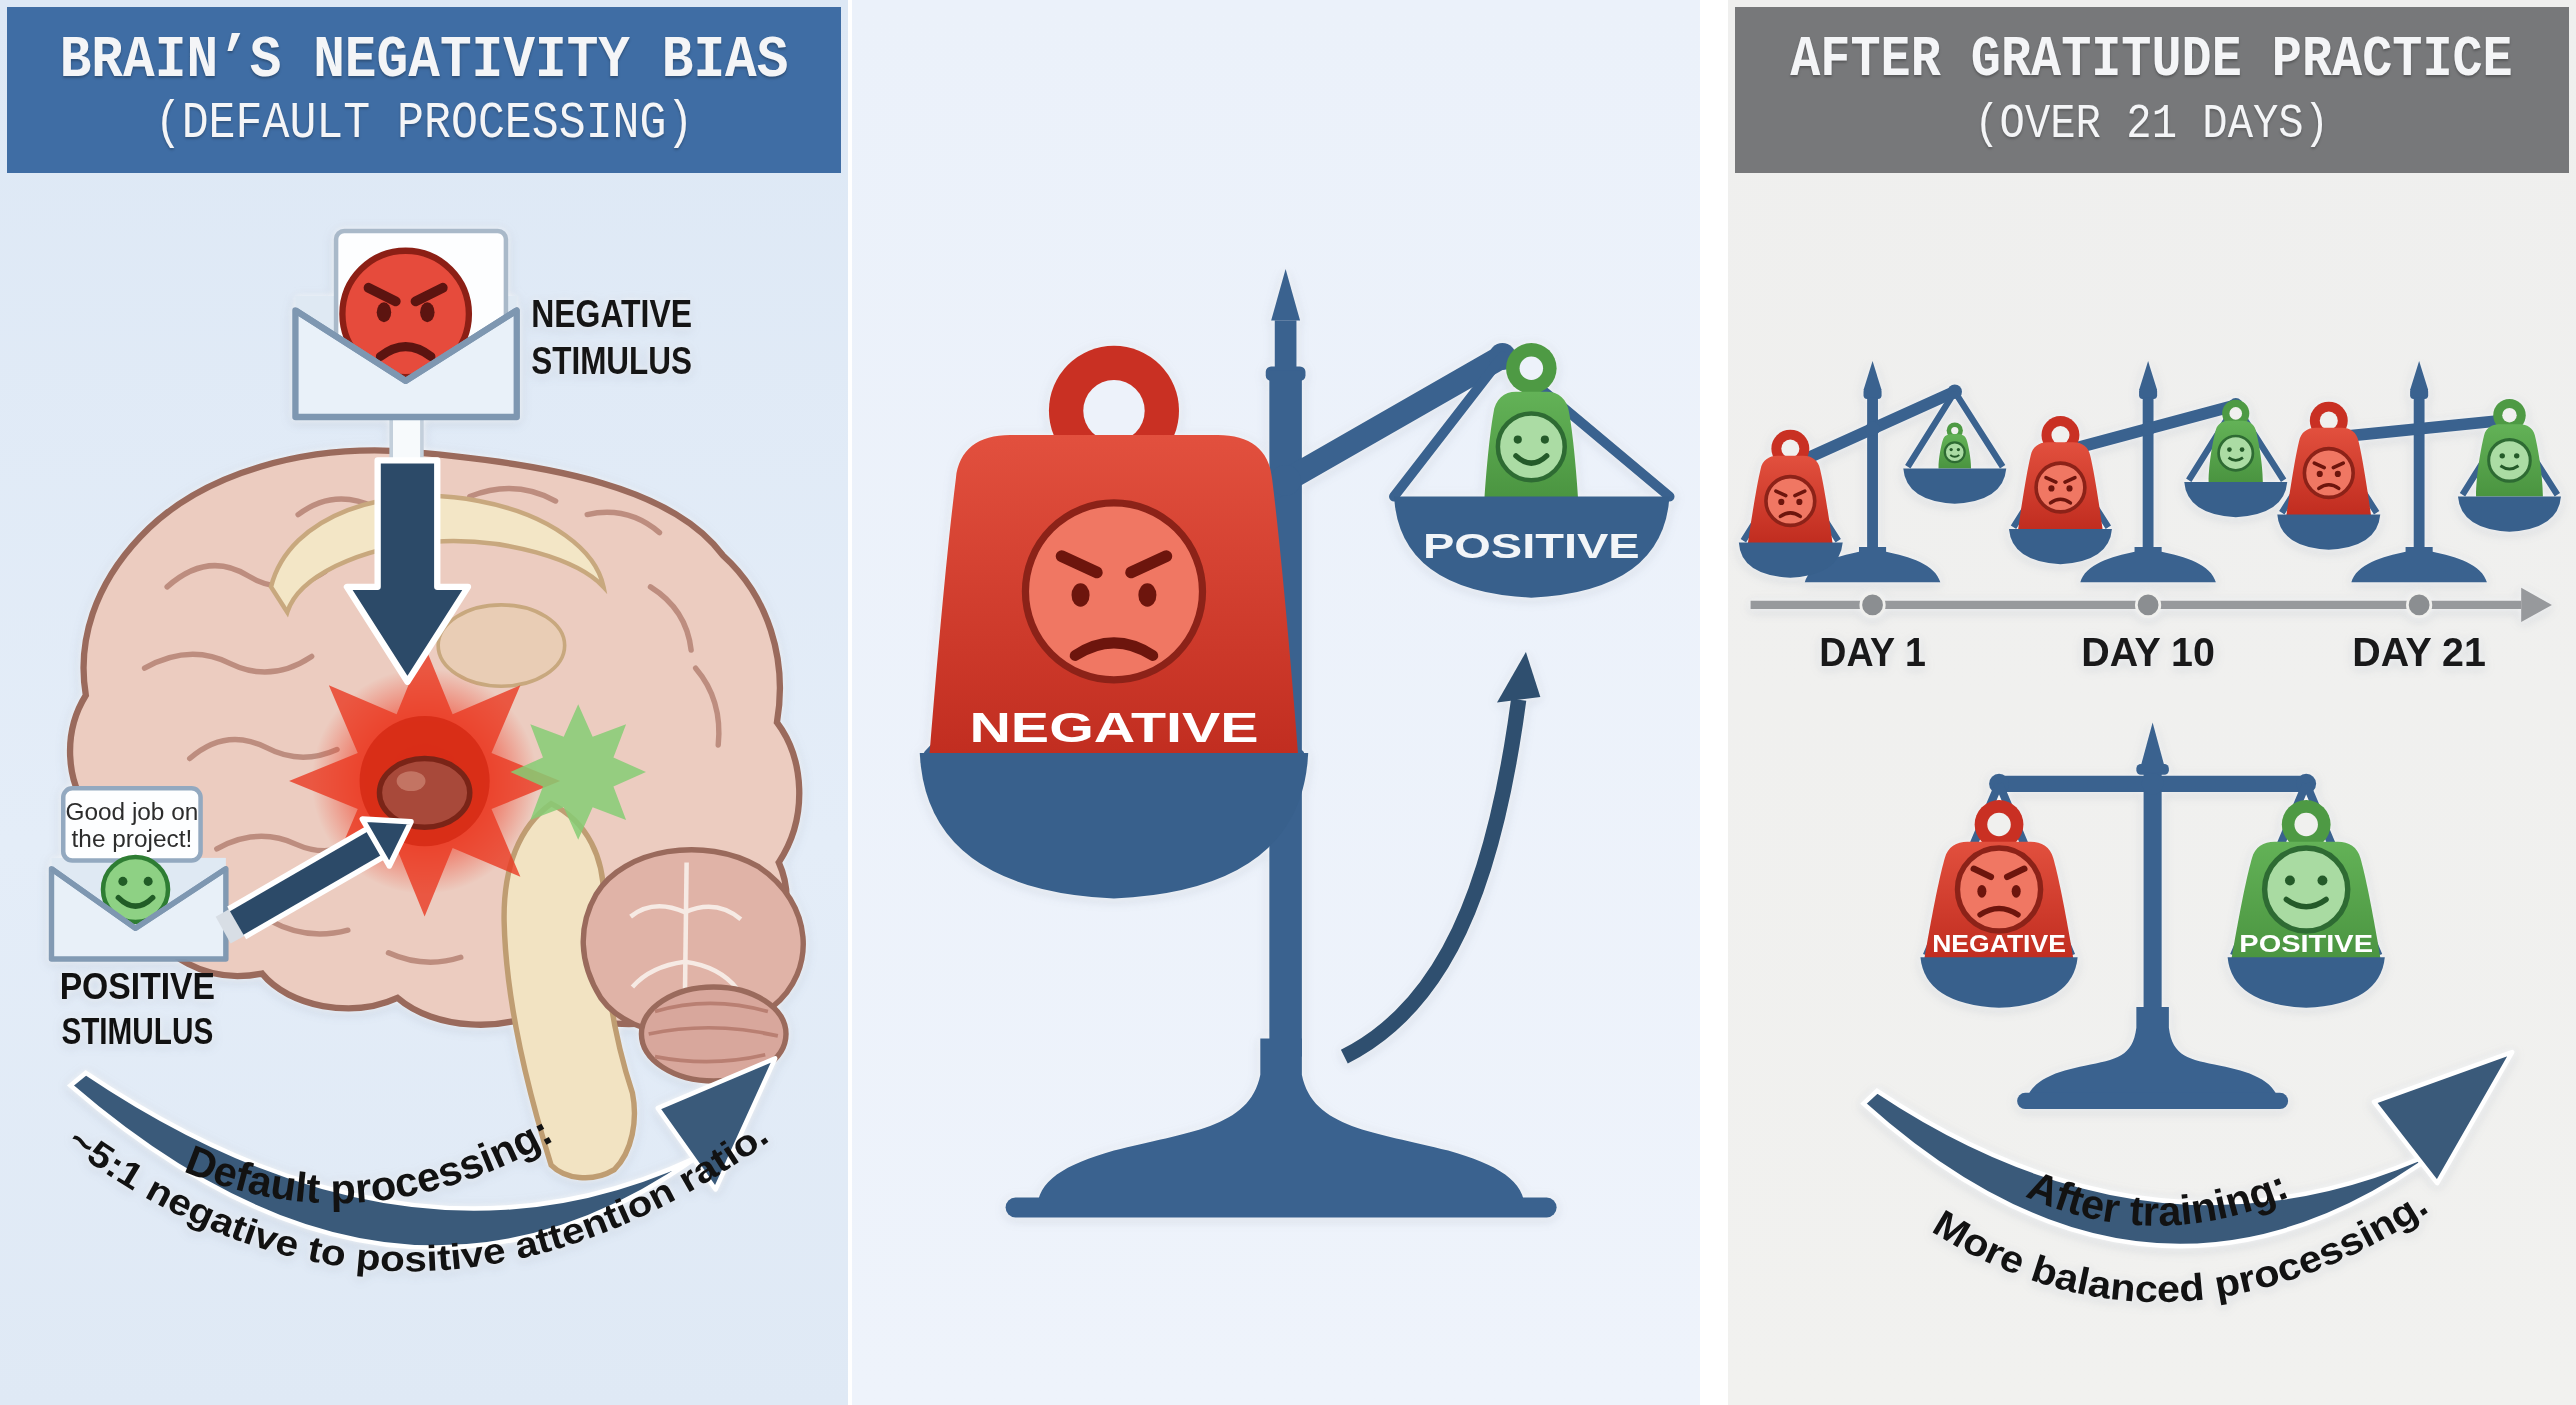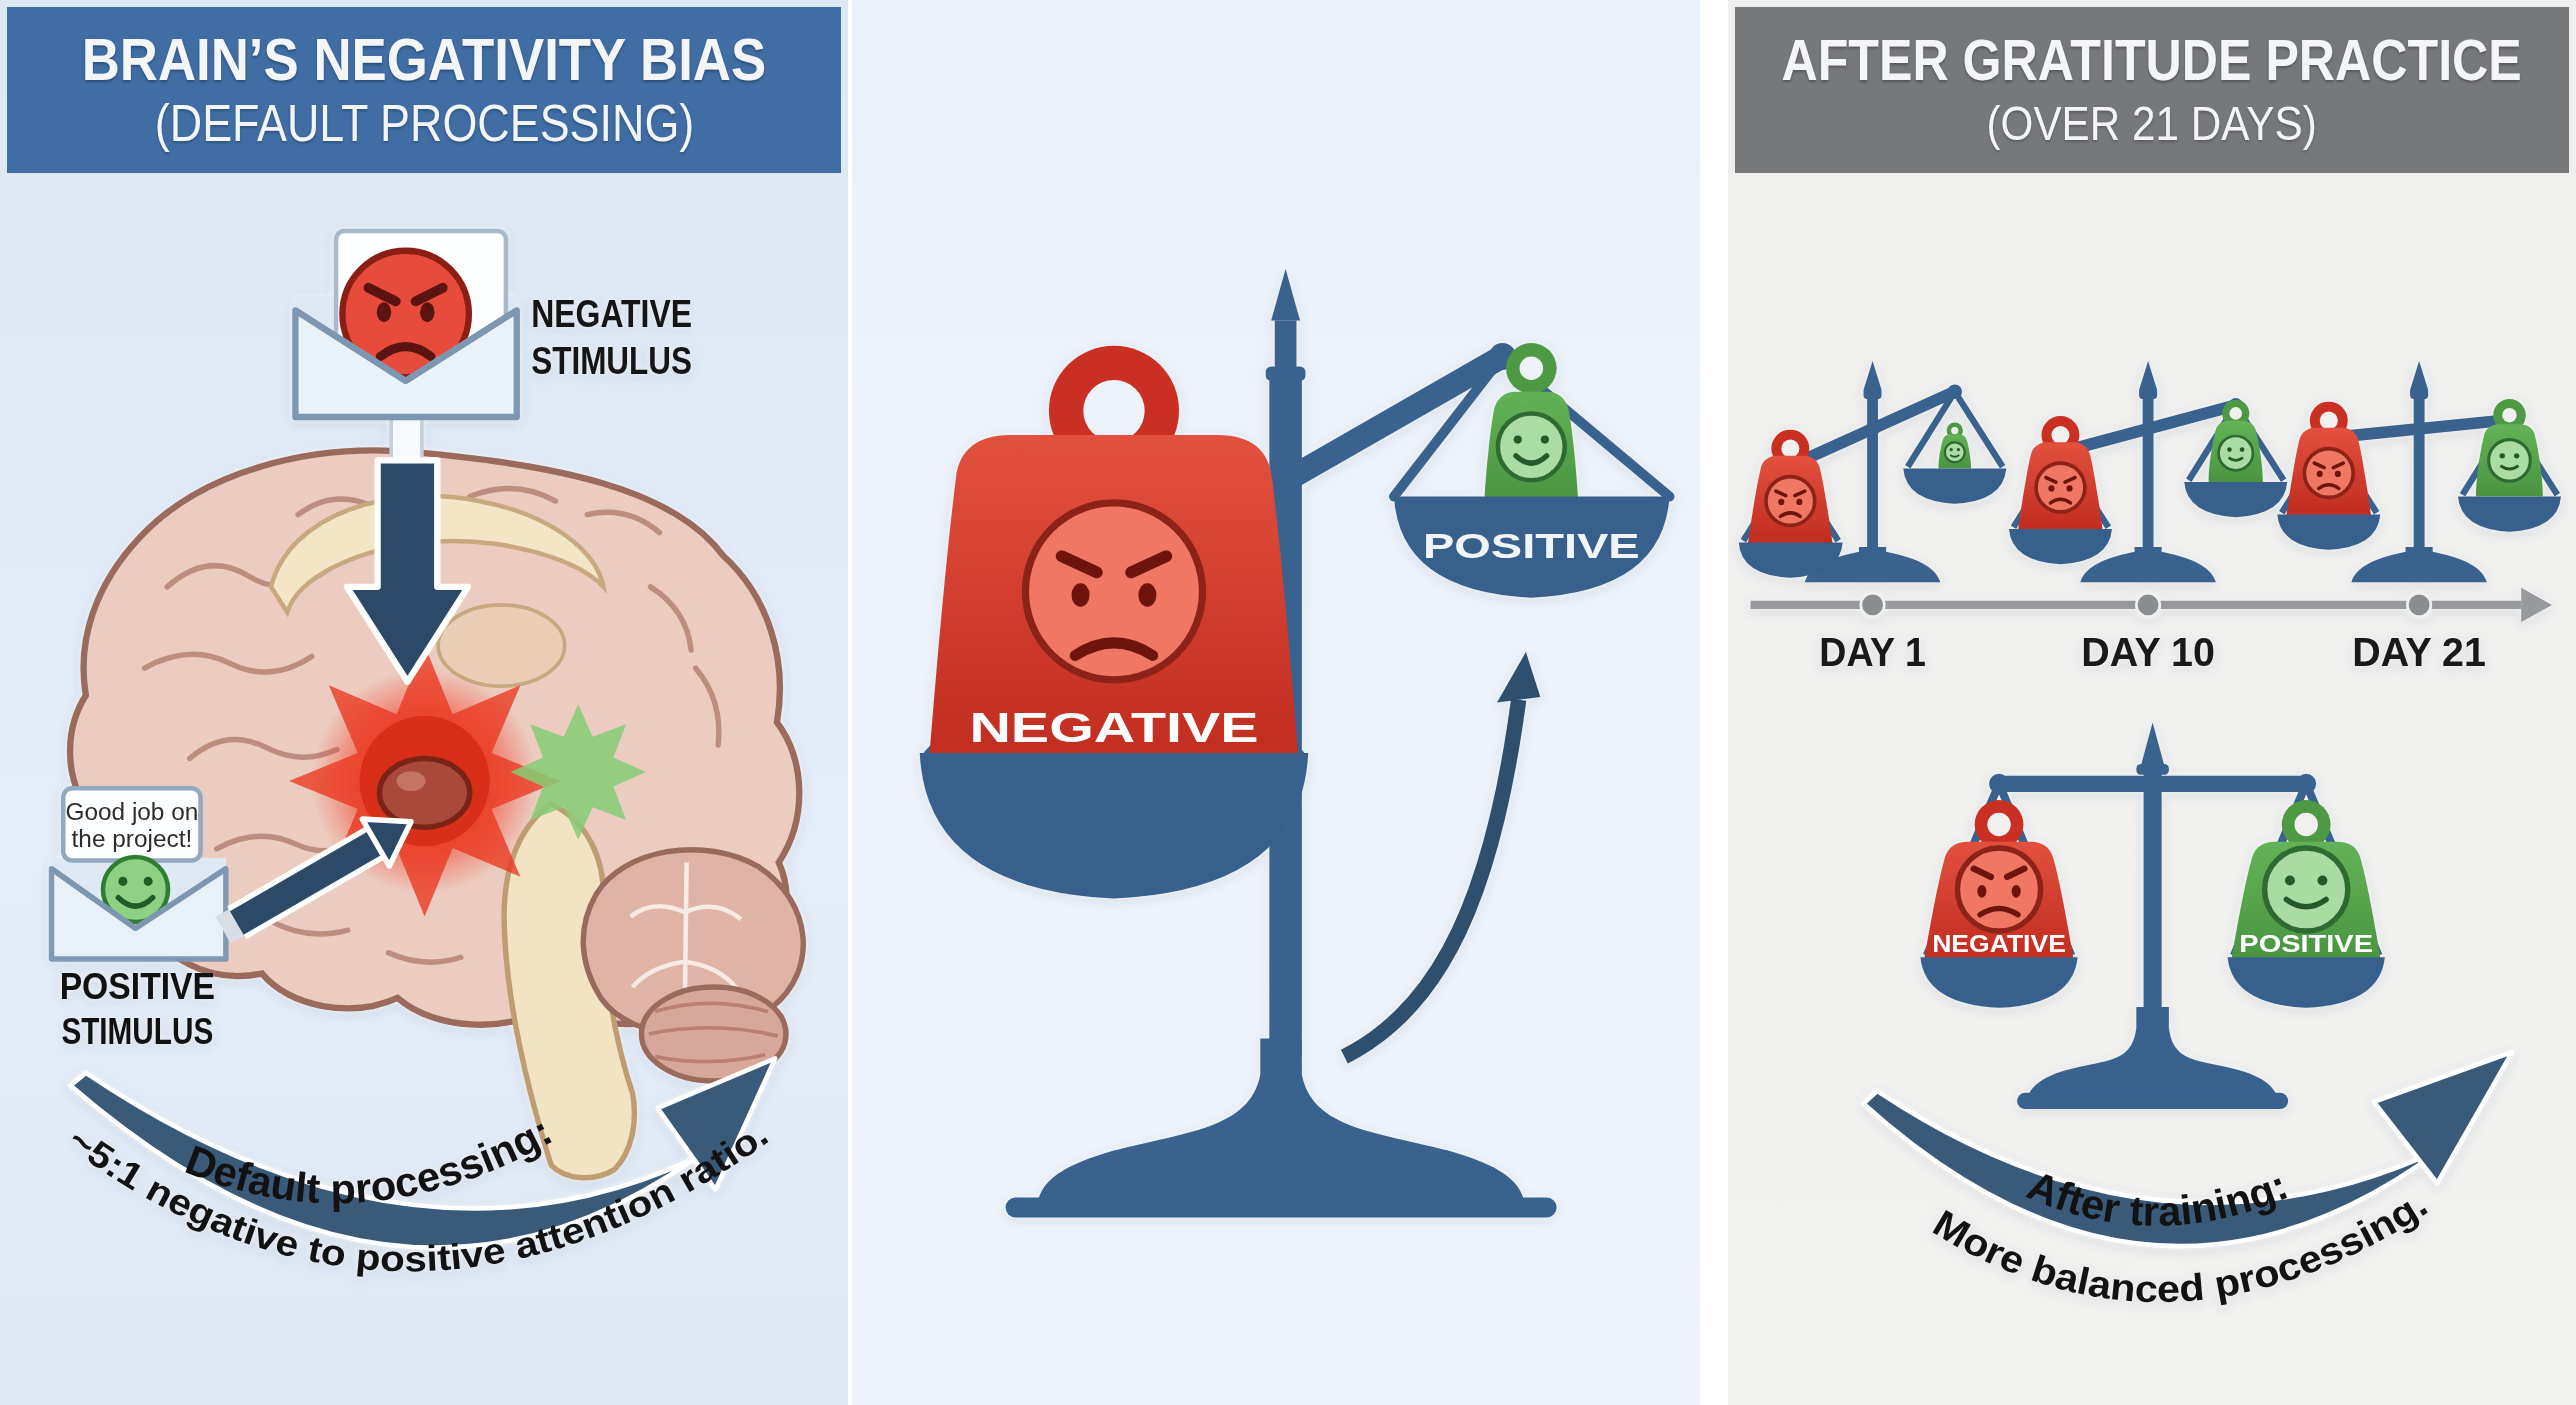--- a/index.html
+++ b/index.html
@@ -7,21 +7,21 @@
     width:2576px;height:1405px;overflow:hidden;background:#ffffff;
     font-family:"Liberation Sans",sans-serif;display:flex;
   }
   .panel{position:relative;height:1405px;overflow:hidden;}
   #panel-1{width:859px;background:linear-gradient(180deg,#dde8f5 0%,#e4edf8 60%,#dfe9f5 100%);}
   #panel-2{width:858px;background:linear-gradient(180deg,#ebf1fa 0%,#eef3fb 100%);border-left:4.6px solid #ffffff;border-right:4.6px solid #ffffff;}
   #panel-3{width:859px;background:linear-gradient(180deg,#efefee 0%,#f1f1ef 100%);margin-left:24px;}
   .hdr{
     position:absolute;top:7.3px;left:7.3px;right:7.3px;height:166px;
     display:flex;flex-direction:column;align-items:center;justify-content:center;
-    color:#f4f5f7;text-align:center;
+    color:#f4f5f7;text-align:center;font-family:Liberation Mono, monospace;
   }
   #panel-1 .hdr{background:#3f6da4;}
   #panel-2 .hdr{background:#5e7893;}
   #panel-3 .hdr{background:#77787a;}
   .hdr .l1{font-size:60px;font-weight:bold;line-height:68px;display:inline-block;transform:scaleX(.88);white-space:nowrap;text-shadow:0 1.8px 2.7px rgba(0,0,0,.28);}
   .hdr .l2{font-size:51px;font-weight:400;line-height:60px;display:inline-block;transform:scaleX(.88);white-space:nowrap;text-shadow:0 1.8px 2.7px rgba(0,0,0,.22);}
   #panel-2 .hdr .l1{font-size:60px;}
   svg.art{position:absolute;left:0;top:0;width:100%;height:1405px;
     filter:drop-shadow(0 0 3.7px rgba(255,255,255,.9)) drop-shadow(0 2.7px 4.6px rgba(50,70,100,.15));}
   text{font-family:"Liberation Sans",sans-serif;}

